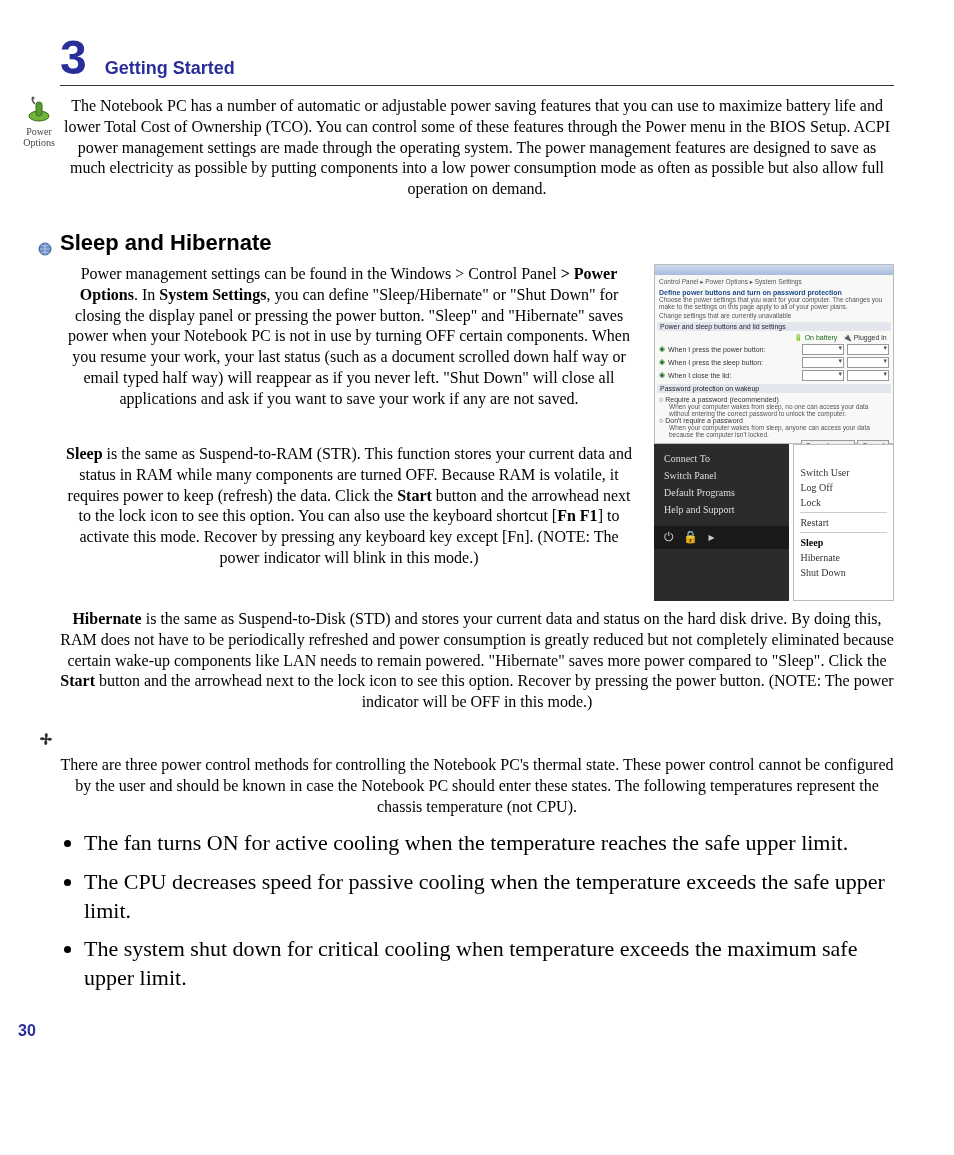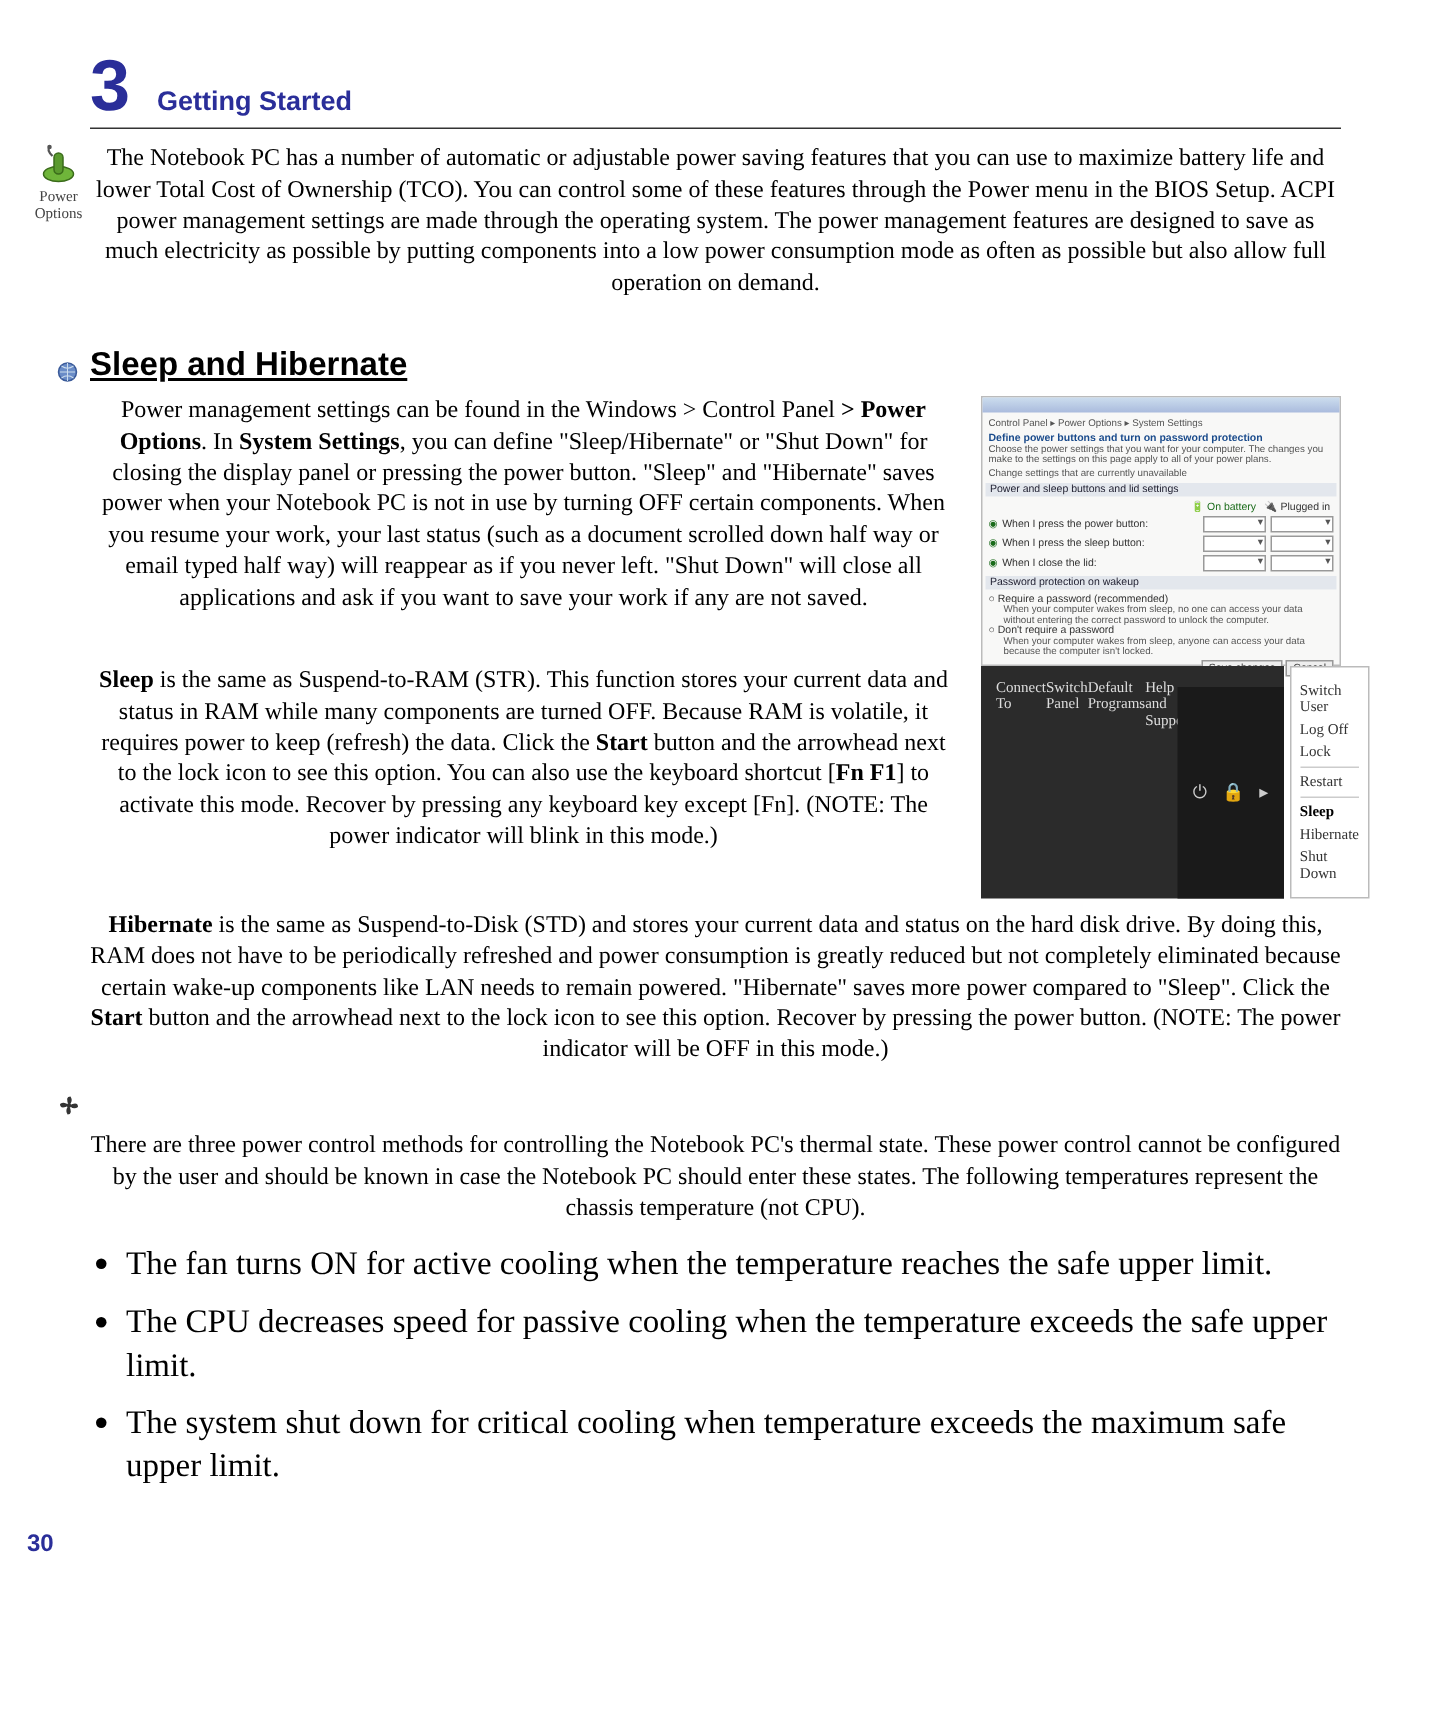--- a/index.html
+++ b/index.html
@@ -57,21 +57,20 @@
     font-size: 16px;
     line-height: 1.3;
     margin: 0 0 12px 0;
     text-align: center;
   }
   .subsection {
     display: flex;
     align-items: flex-end;
     margin-top: 18px;
     margin-bottom: 4px;
-    text-decoration: underline;
   }
   .sub-icon {
     width: 18px;
     flex: 0 0 18px;
     margin-left: -22px;
     margin-right: 4px;
   }
   .two-col {
     display: flex;
     gap: 16px;
@@ -97,36 +96,36 @@
   .shot1 .btn { border:1px solid #999; background:#eee; padding:1px 4px; font-size:7px; }
   .shot1 .section-bar { background:#e3e7ed; padding:1px 3px; margin:3px -2px; font-size:7px; color:#223;}
   .shot1 .radio::before { content:"○ "; }
   .shot1 .bottom-btns { text-align:right; margin-top:4px;}
   .shot1 .small { font-size:6.5px; color:#555;}
 
   .shot2-wrap { width: 240px; display:flex; gap:4px; }
   .shot2-left {
     flex:1.2; background:#2b2b2b; color:#ddd;
     font-family:"Segoe UI"; font-size:10px;
-    display:flex; justify-content:flex-start;
+    display:flex; flex-direction:column; justify-content:flex-start;
     padding:6px 10px; box-sizing:border-box;
   }
   .shot2-left .item { padding:3px 0; }
   .shot2-left .bottom-icons {
     margin-top:auto;
     background:#1a1a1a;
     margin:8px -10px -6px -10px;
     padding:4px 10px;
     display:flex; gap:10px; align-items:center;
     color:#ccc; font-size:12px;
   }
   .shot2-right {
     flex:0.9; background:#fff; border:1px solid #bbb;
     font-family:"Segoe UI"; font-size:10px; color:#333;
-    padding:8px 6px; box-sizing:border-box;
+    padding:20px 6px; box-sizing:border-box;
   }
   .shot2-right .mitem { padding:2px 0; }
   .shot2-right .divider { border-top:1px solid #ccc; margin:2px 0; }
   .shot2-right .bold { font-weight:bold; color:#000;}
 
   ul.bullets { list-style: disc; padding-left: 24px; margin:4px 0; }
   ul.bullets li { font-size:22px; line-height:1.3; margin-bottom:10px; }
   .page-num {
     font-family: Arial, Helvetica, sans-serif;
     font-weight: bold;

